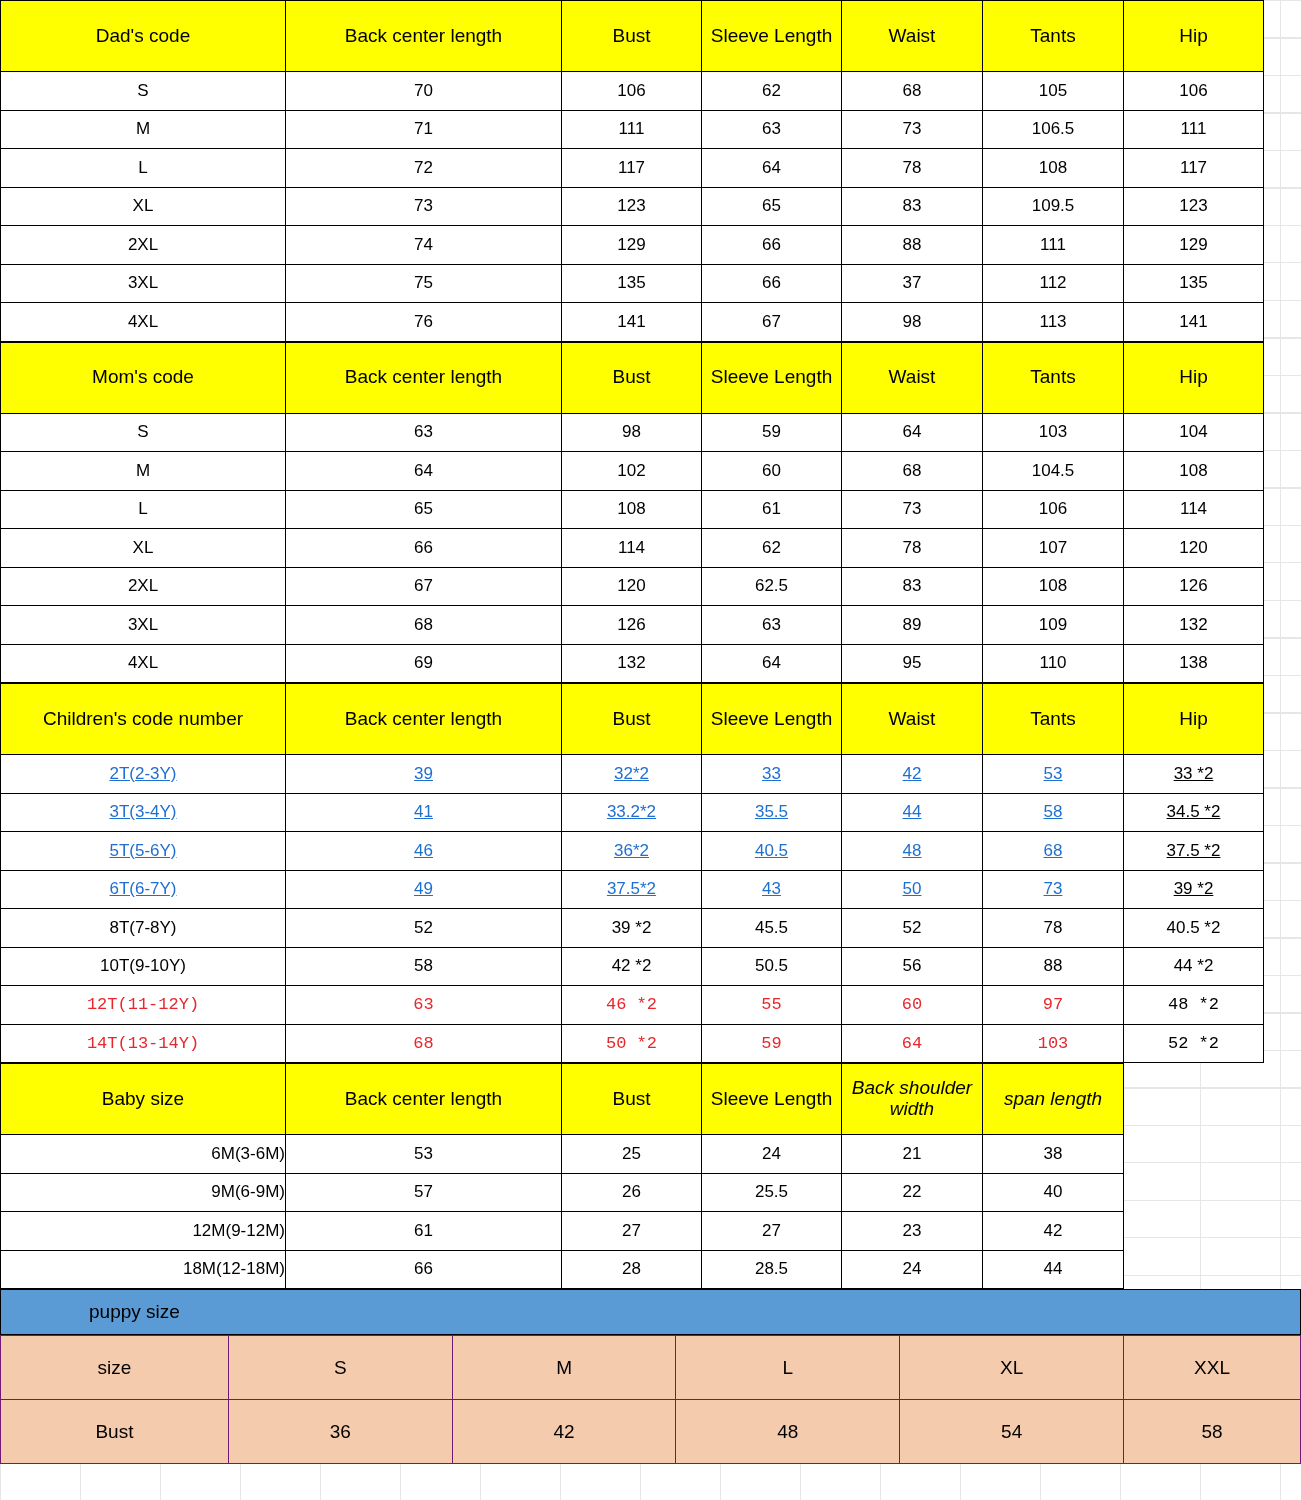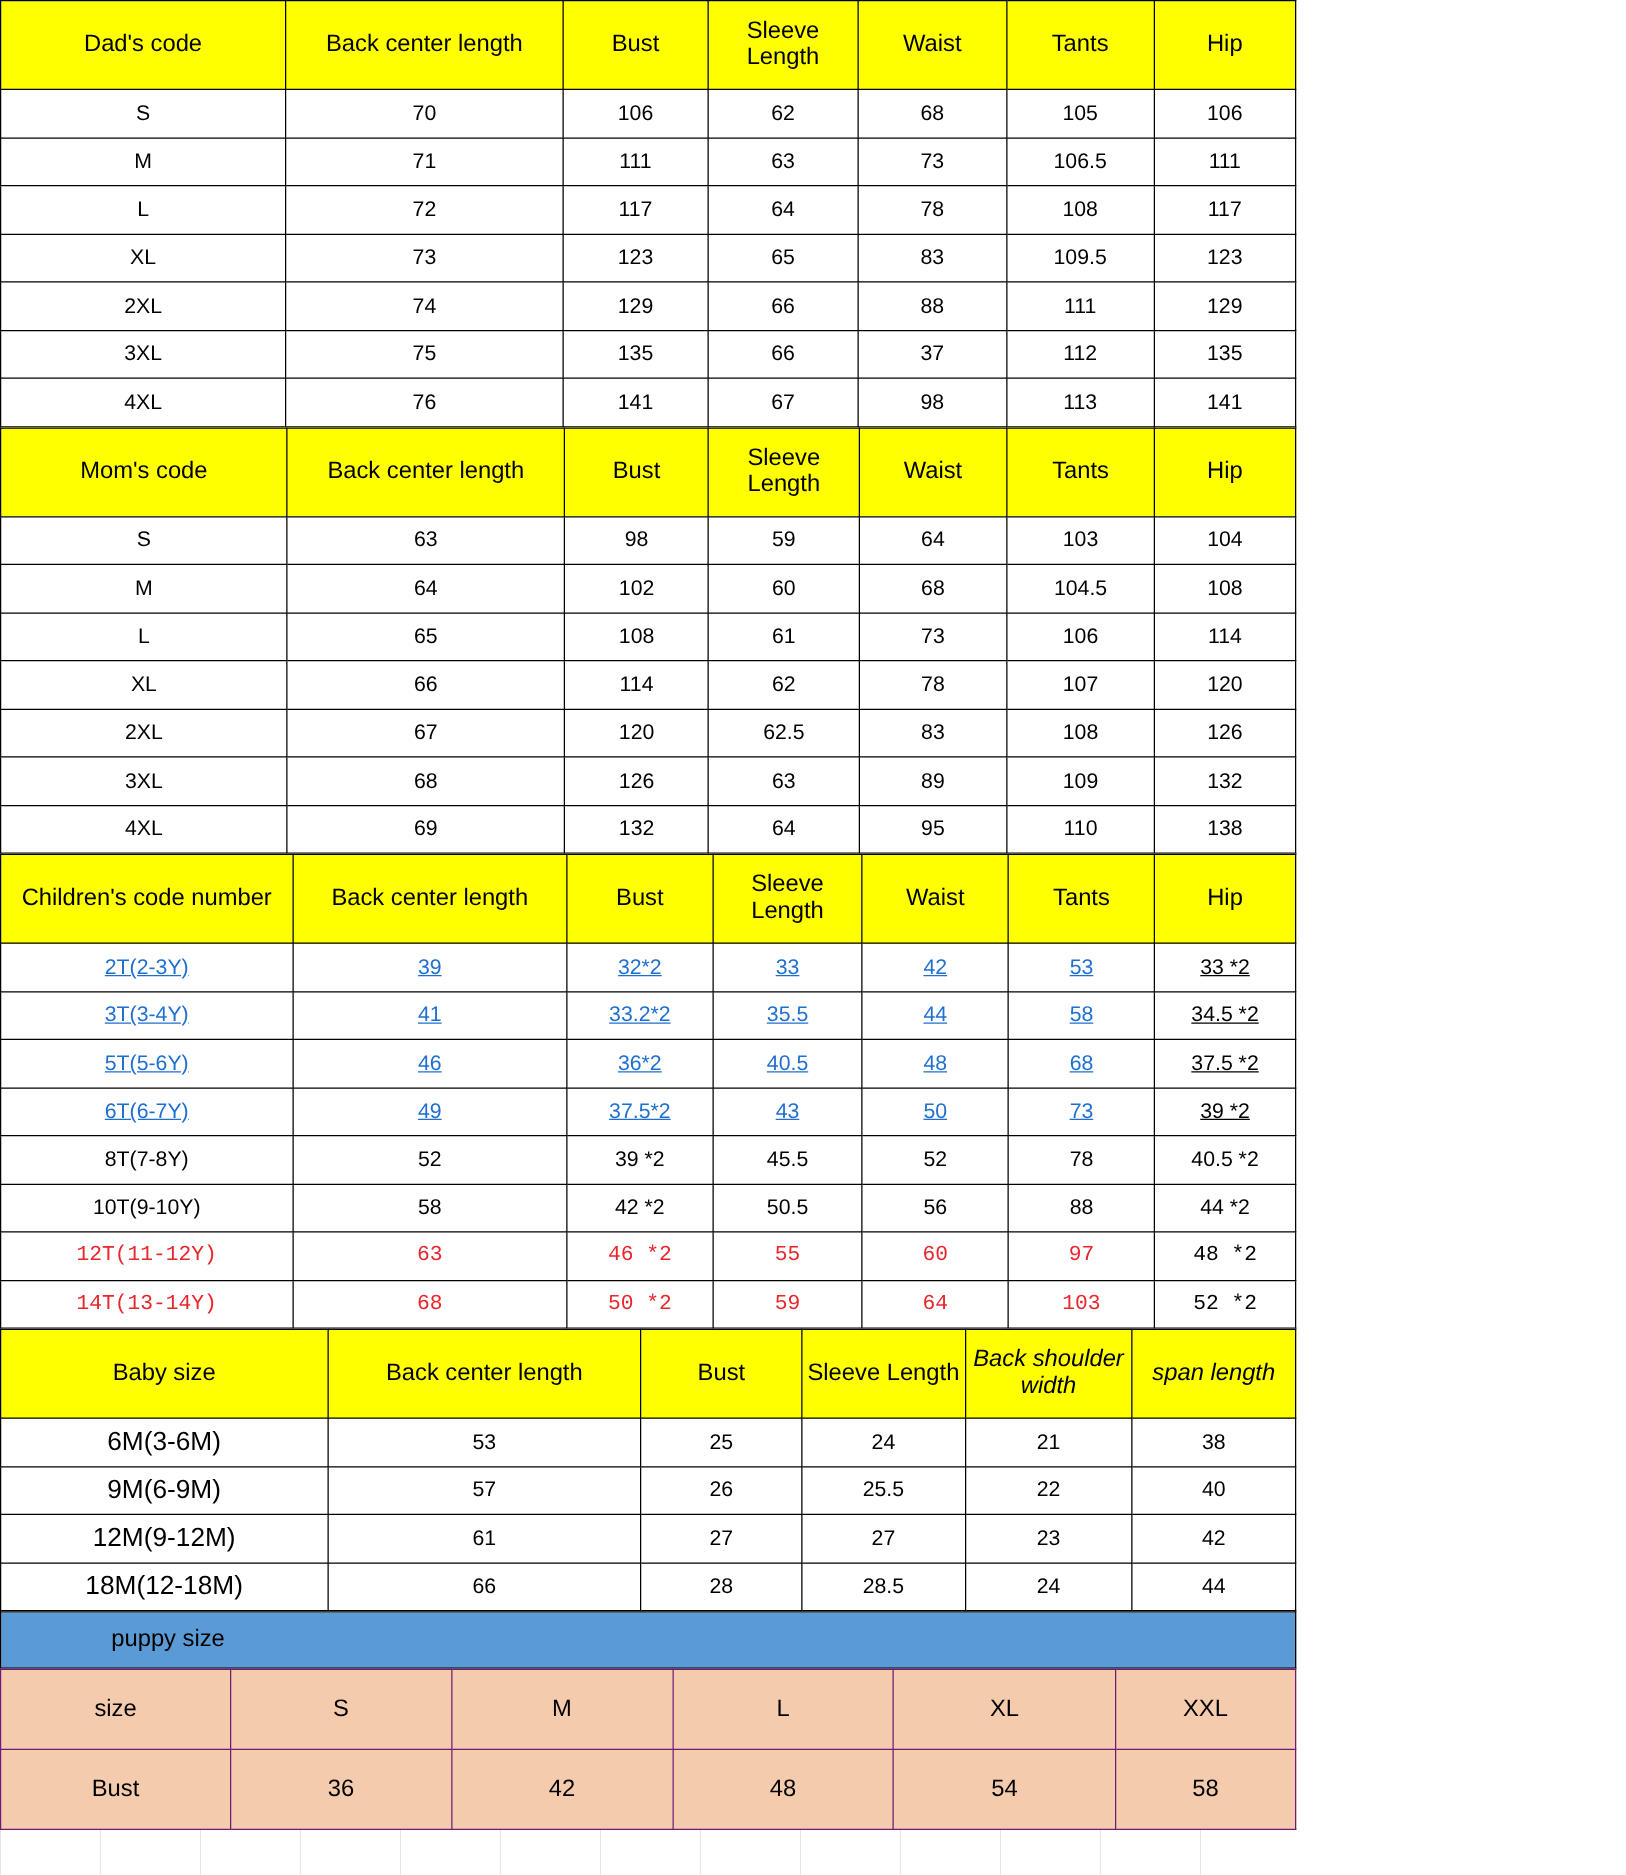--- a/index.html
+++ b/index.html
@@ -9,21 +9,21 @@
   }
   body {
     width: 1301px;
     height: 1500px;
     font-family: "Liberation Sans", sans-serif;
     overflow: hidden;
     position: relative;
   }
   .sheet {
     position: relative;
-    width: 1037px;
+    width: 1301px;
     height: 1500px;
     box-sizing: border-box;
   }
   
   .bg-grid {
     position: absolute;
     inset: 0;
     background-image:
       repeating-linear-gradient(to right, #e6e6e6 0 1px, transparent 1px 80px),
       repeating-linear-gradient(to bottom, #e6e6e6 0 1px, transparent 1px 37.5px);
@@ -60,23 +60,23 @@
   col.c1 { width: 276px; }
   col.c2 { width: 140px; }
   col.c3 { width: 140px; }
   col.c4 { width: 141px; }
   col.c5 { width: 141px; }
   col.c6 { width: 140px; }
   .blue td { color: #1f6fd0; text-decoration: underline; }
   .red td { color: #e8262b; font-family: Liberation Mono, monospace; }
   .blackcell { color: #000000 !important; }
   .baby-label {
-    text-align: center;
+    text-align: right;
     padding-left: 0px;
-    font-size: 21px;
+    font-size: 17px;
   }
   .puppy-band td {
     background: #5b9bd5;
     height: 44px;
     text-align: left;
     font-size: 19px;
     border: 1px solid #000;
     margin-left: 26px;
   }
   .puppy-band td.pad {

